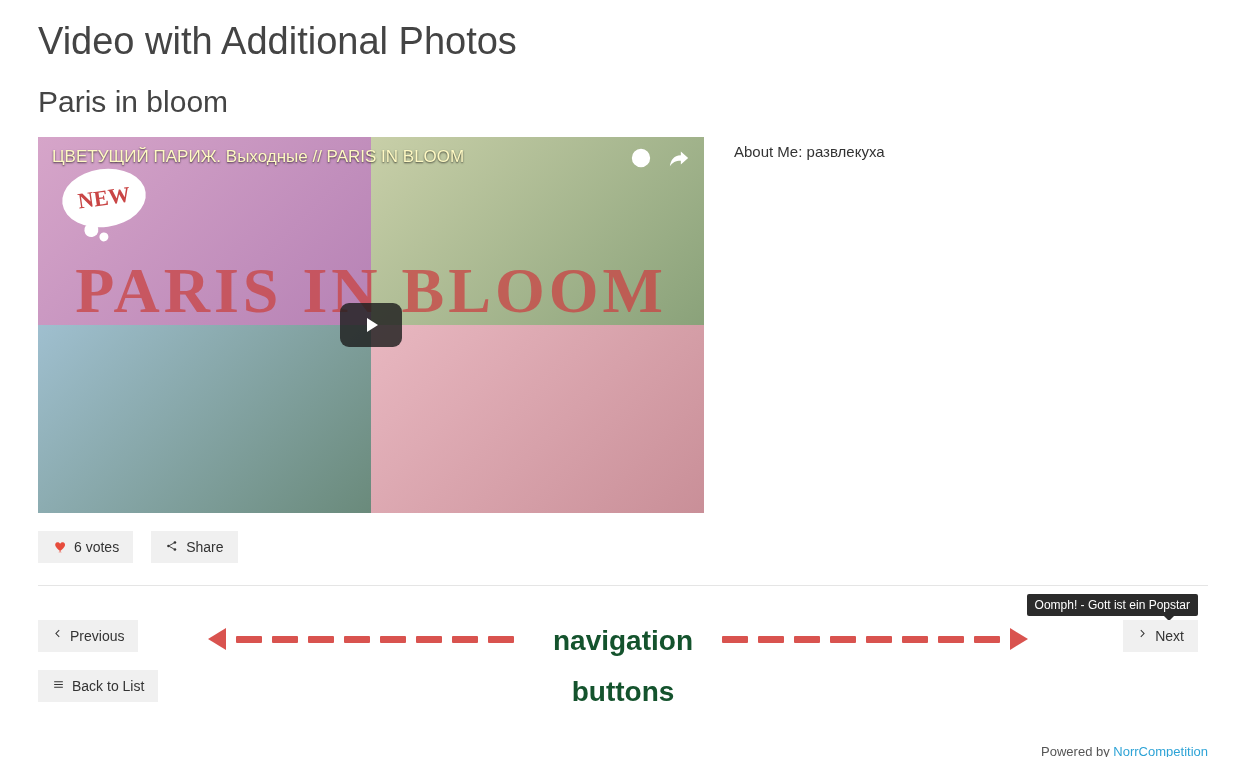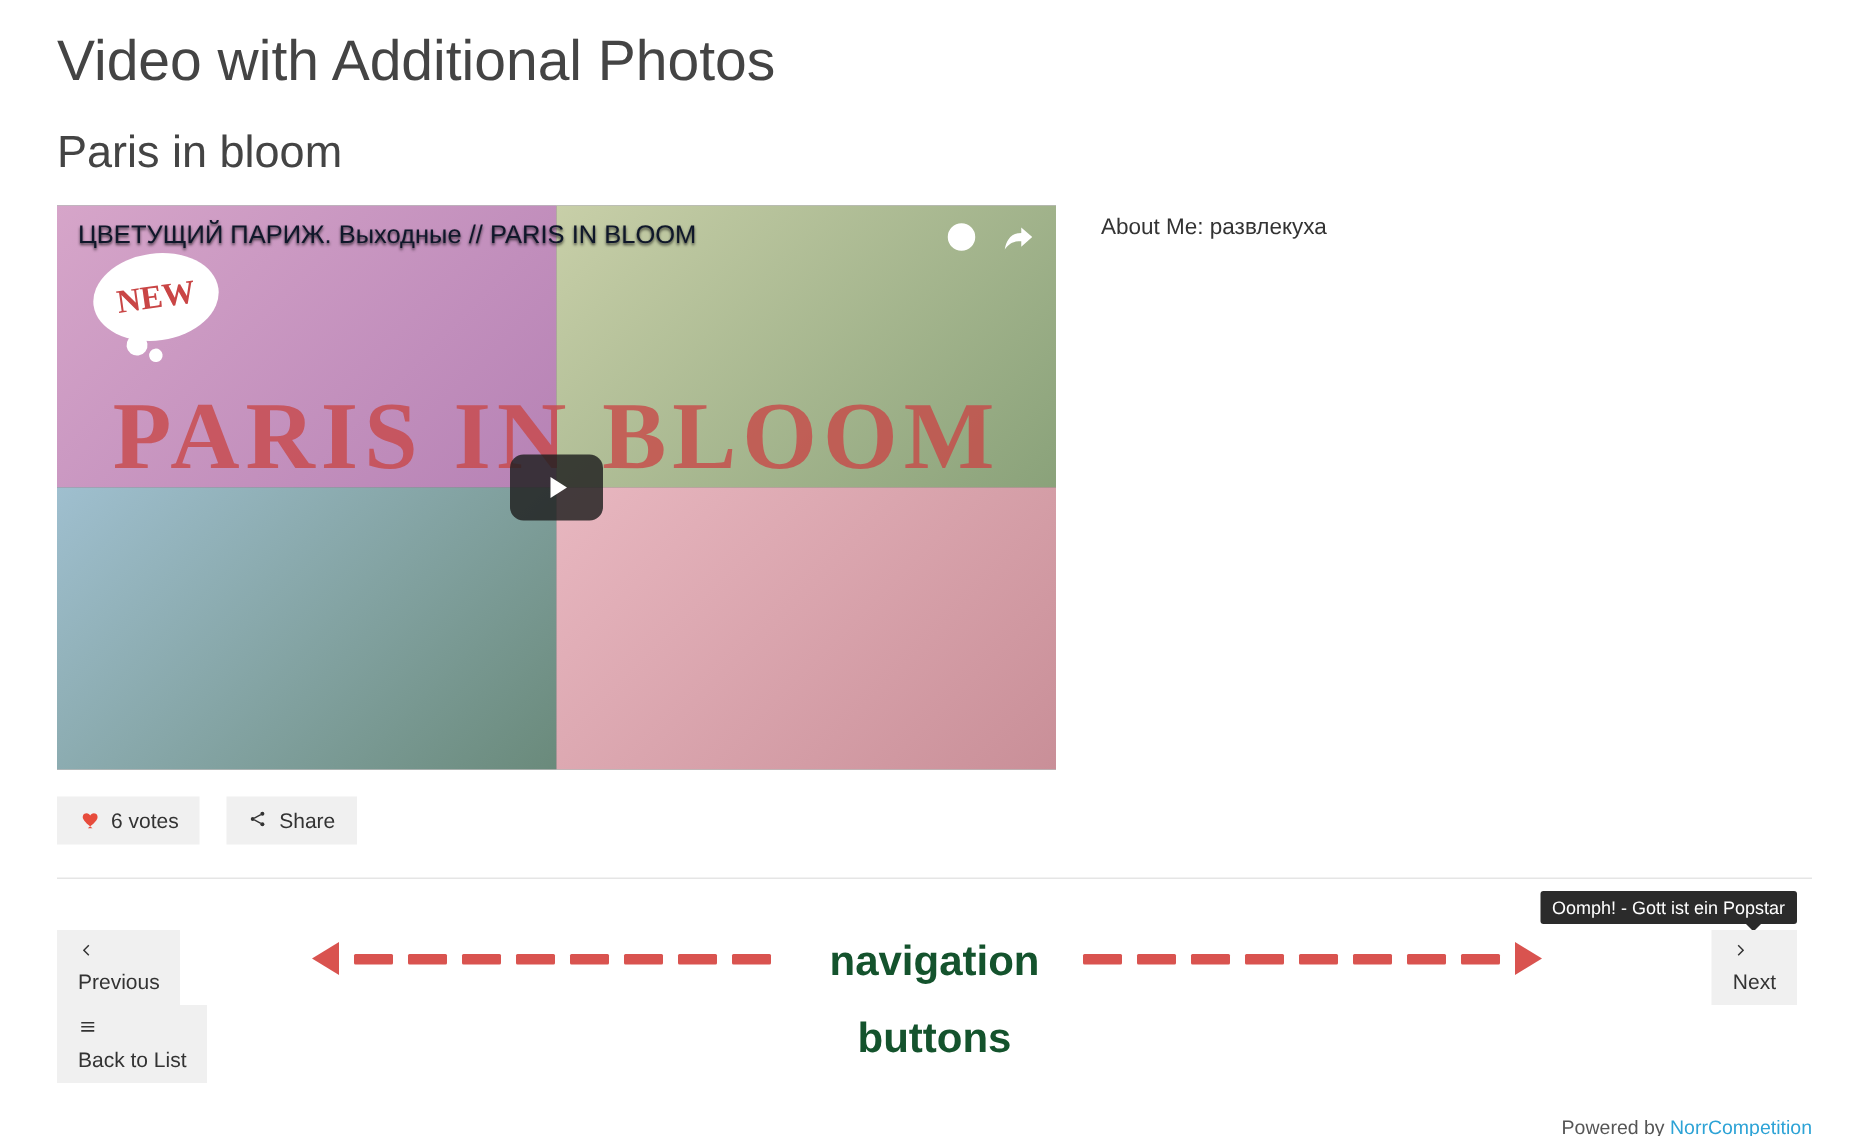--- a/index.html
+++ b/index.html
@@ -47,21 +47,21 @@
     gap: 0;
   }
   .thumb-q { position: relative; overflow: hidden; }
   .thumb-q.q1 { background: linear-gradient(135deg,#d6a5c9,#b682b5); }
   .thumb-q.q2 { background: linear-gradient(135deg,#c8cfa8,#8aa27a); }
   .thumb-q.q3 { background: linear-gradient(135deg,#9fbfcf,#6a8a7b); }
   .thumb-q.q4 { background: linear-gradient(135deg,#e8b7c0,#c98f98); }
   .video-overlay-title {
     position: absolute;
     top: 10px; left: 14px; right: 100px;
-    color: #0f172a;
+    color: #fef9c3;
     font-size: 17px;
     text-shadow: 0 1px 2px rgba(0,0,0,0.7);
     z-index: 3;
   }
   .video-top-icons {
     position: absolute;
     top: 10px; right: 14px;
     display: flex;
     gap: 16px;
     z-index: 3;
@@ -154,21 +154,21 @@
     margin-top: 22px;
     border: none;
     border-top: 1px solid #e5e5e5;
   }
 
   .nav-row {
     position: relative;
     margin-top: 18px;
     height: 80px;
   }
-  .nav-row .btn { position: relative; flex-direction: column; }
+  .nav-row .btn { position: relative; }
   .prev-wrap { position: absolute; left: 0; top: 16px; }
   .next-wrap { position: absolute; right: 10px; top: 16px; padding-left: 20px; }
   .back-wrap { position: absolute; left: 0; top: 66px; }
 
   .tooltip {
     position: absolute;
     right: 0px;
     top: -26px;
     background: #2b2b2b;
     color: #fff;

